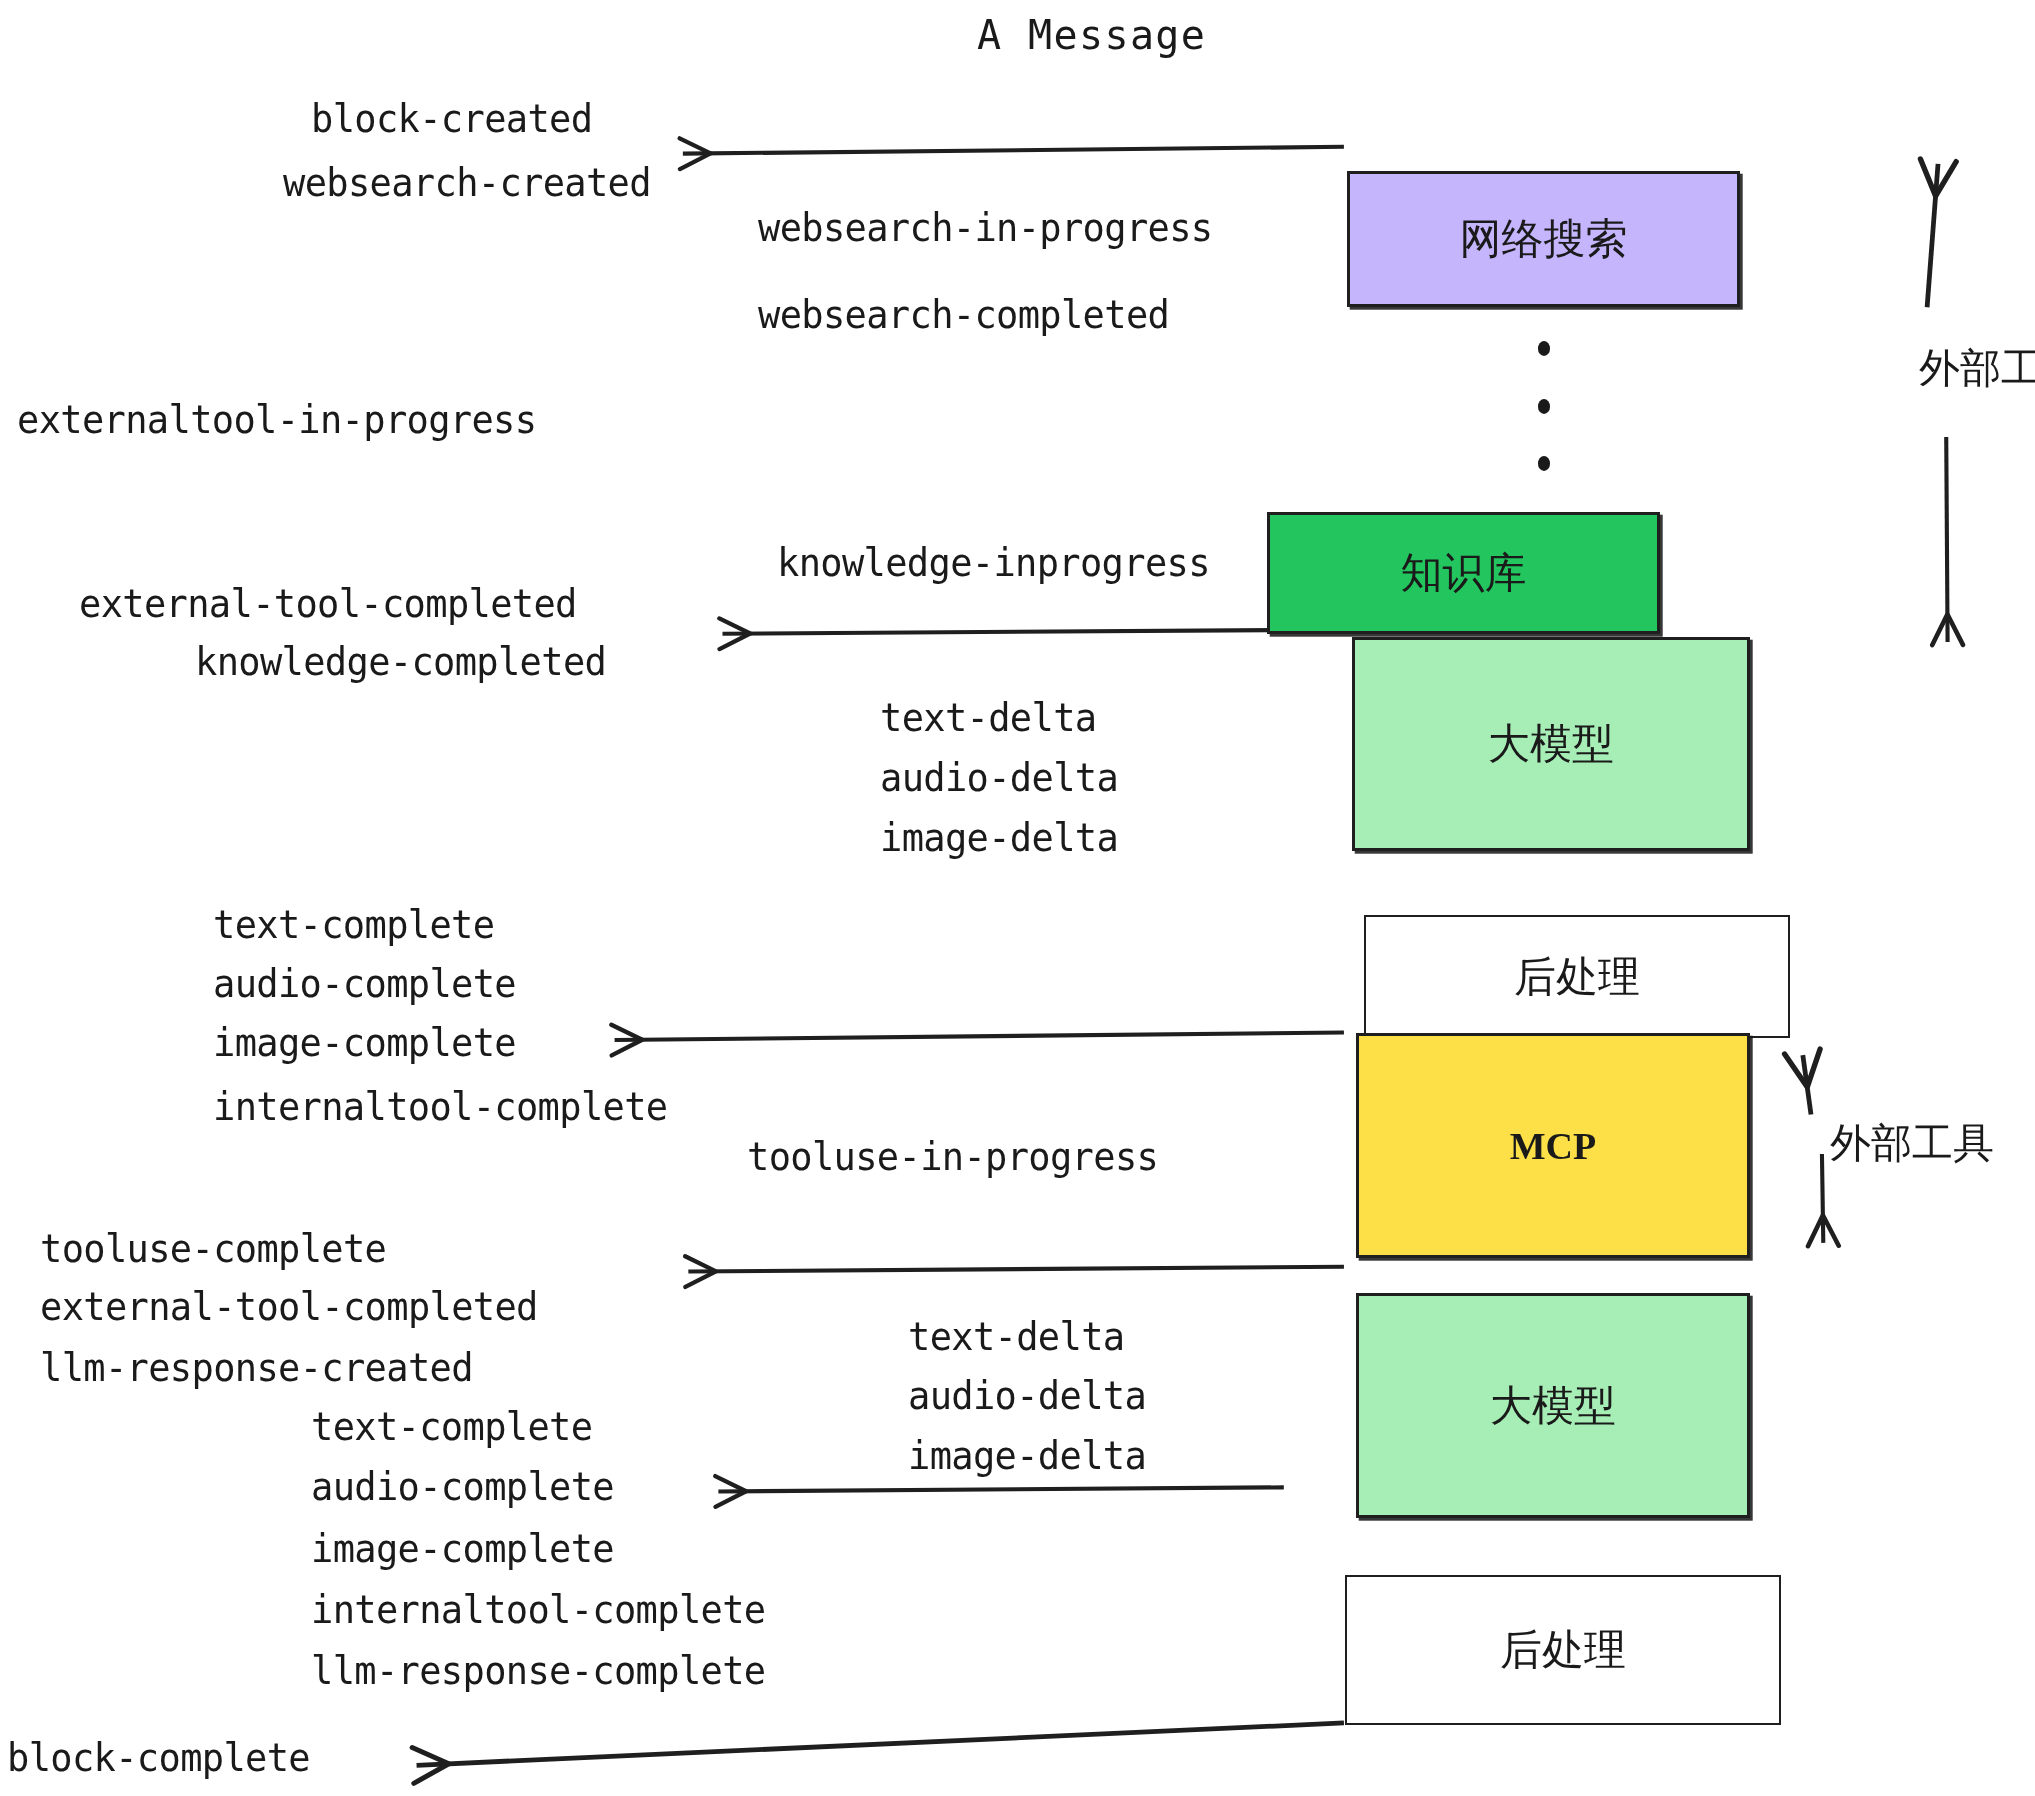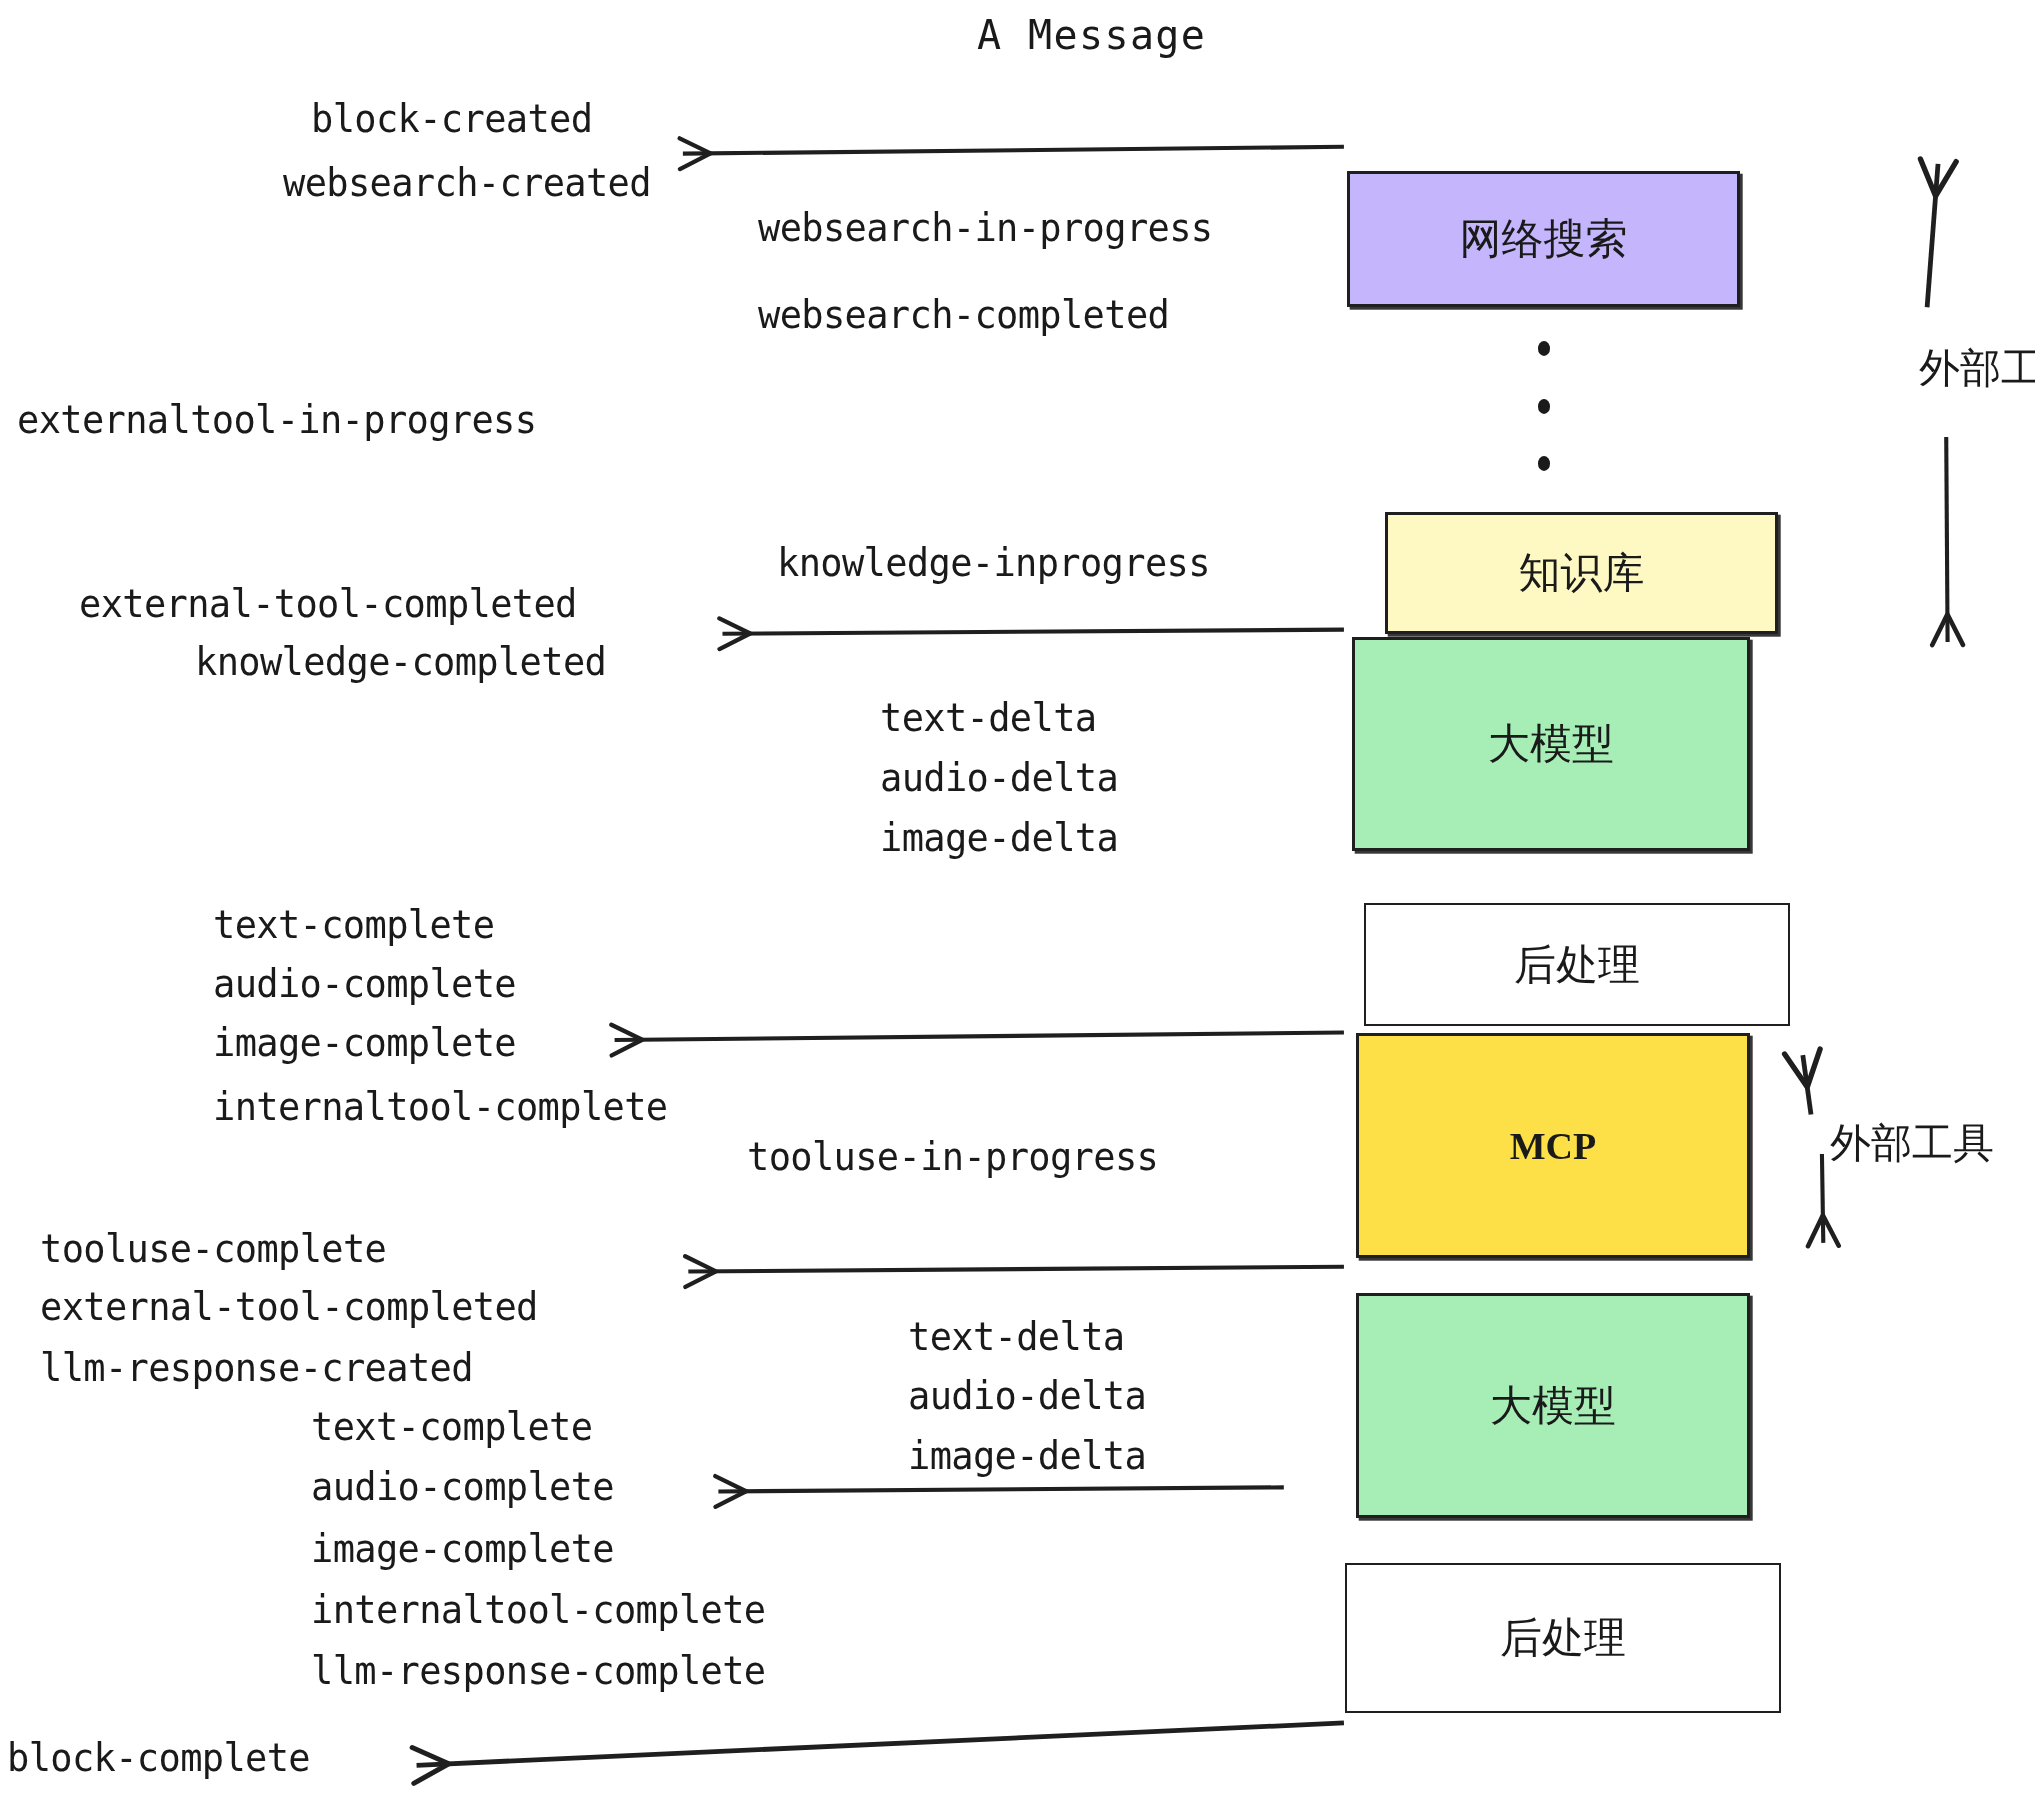--- a/index.html
+++ b/index.html
@@ -49,20 +49,21 @@
     box-shadow: 2.7px 2.7px 0 rgba(20,20,20,0.85);
   }
   .node.mcp {
     font-family: "DejaVu Sans", "Liberation Sans", sans-serif;
     font-weight: bold;
     font-size: 38px;
   }
   .node.plain {
     box-shadow: none;
     border-width: 2.7px;
+    margin-top: 12px;
   }
   .vdots {
     position: absolute;
     display: flex;
     flex-direction: column;
     align-items: center;
     justify-content: space-between;
   }
   .vdots span {
     display: block;
@@ -126,21 +127,21 @@
     <line x1="2850" y1="640" x2="2852" y2="940" stroke="#1f1f1f" stroke-width="6" marker-end="url(#ahu)"></line>
 
     <line x1="2652" y1="1632" x2="2640" y2="1545" stroke="#1f1f1f" stroke-width="7" marker-end="url(#ahu)"></line>
     <line x1="2668" y1="1690" x2="2670" y2="1820" stroke="#1f1f1f" stroke-width="6" marker-end="url(#ahu)"></line>
   </svg>
 
   <div class="node" style="left:1347px; top:171px; width:393px; height:136px; background:#c4b5fd;">
     <span>网络搜索</span>
   </div>
 
-  <div class="node" style="left:1385px; top:512px; width:393px; height:122px; background:#fef9c3;">
+  <div class="node" style="left:1267px; top:512px; width:393px; height:122px; background:#22c55e;">
     <span>知识库</span>
   </div>
 
   <div class="node" style="left:1352px; top:637px; width:398px; height:214px; background:#a6eeb6;">
     <span>大模型</span>
   </div>
 
   <div class="node plain" style="left:1364px; top:903px; width:426px; height:123px; background:#ffffff;">
     <span>后处理</span>
   </div>

